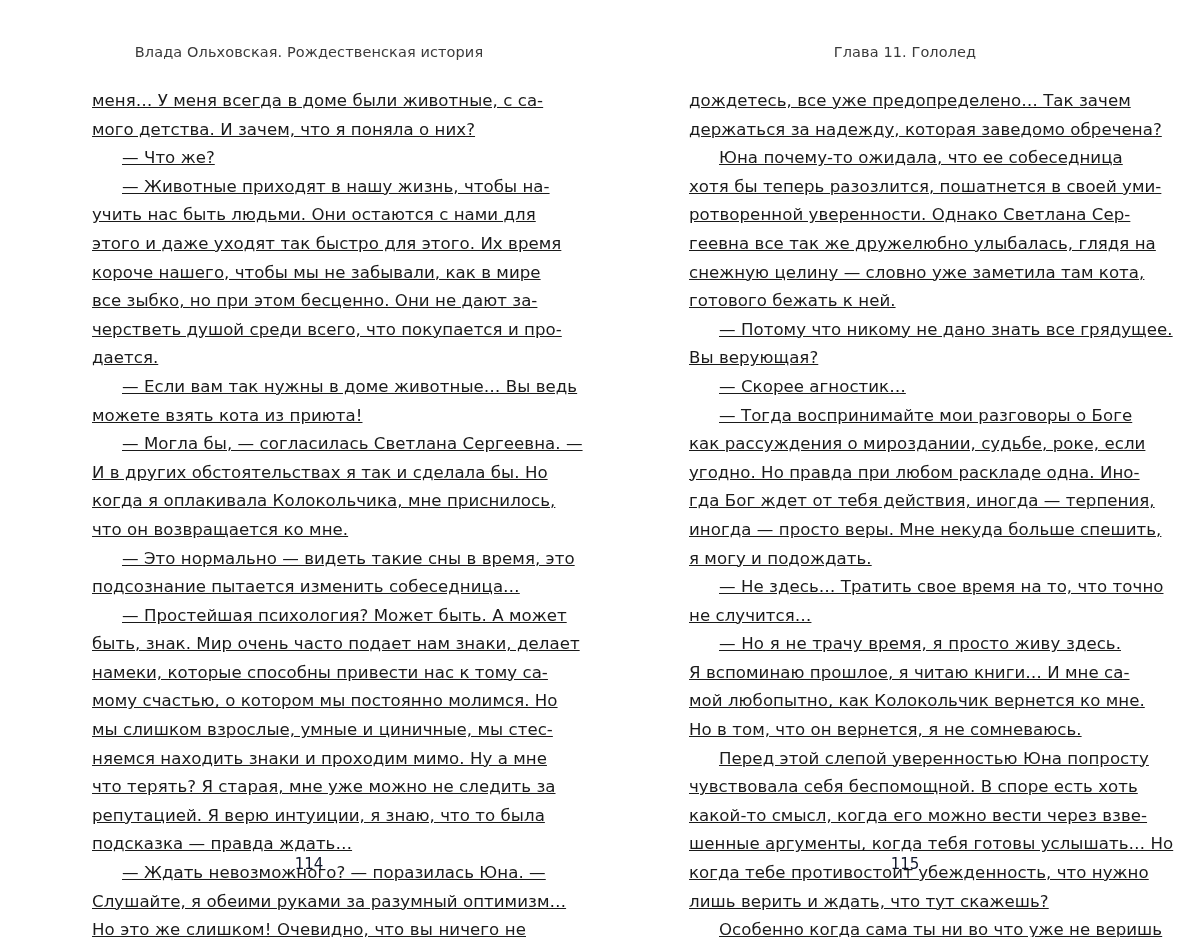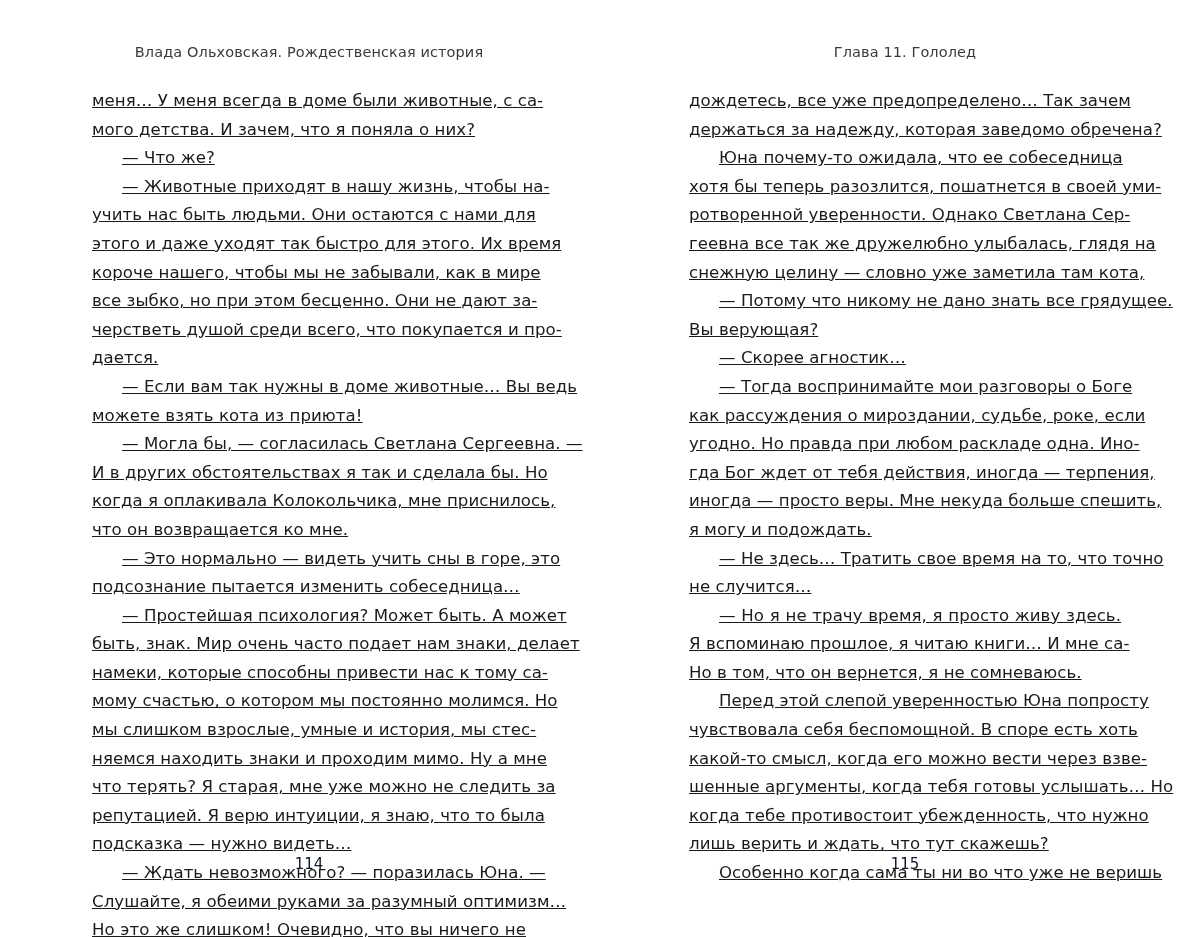--- a/index.html
+++ b/index.html
@@ -70,61 +70,63 @@
       <div class="line">короче нашего, чтобы мы не забывали, как в мире</div>
       <div class="line">все зыбко, но при этом бесценно. Они не дают за-</div>
       <div class="line">черстветь душой среди всего, что покупается и про-</div>
       <div class="line last">дается.</div>
       <div class="line indent">— Если вам так нужны в доме животные… Вы ведь</div>
       <div class="line last">можете взять кота из приюта!</div>
       <div class="line indent">— Могла бы, — согласилась Светлана Сергеевна. —</div>
       <div class="line">И в других обстоятельствах я так и сделала бы. Но</div>
       <div class="line">когда я оплакивала Колокольчика, мне приснилось,</div>
       <div class="line last">что он возвращается ко мне.</div>
-      <div class="line indent">— Это нормально — видеть учить сны в горе, это</div>
+      <div class="line indent">— Это нормально — видеть такие сны в время, это</div>
       <div class="line last">подсознание пытается изменить собеседница…</div>
       <div class="line indent">— Простейшая психология? Может быть. А может</div>
       <div class="line">быть, знак. Мир очень часто подает нам знаки, делает</div>
       <div class="line">намеки, которые способны привести нас к тому са-</div>
       <div class="line">мому счастью, о котором мы постоянно молимся. Но</div>
-      <div class="line">мы слишком взрослые, умные и история, мы стес-</div>
+      <div class="line">мы слишком взрослые, умные и циничные, мы стес-</div>
       <div class="line">няемся находить знаки и проходим мимо. Ну а мне</div>
       <div class="line">что терять? Я старая, мне уже можно не следить за</div>
       <div class="line">репутацией. Я верю интуиции, я знаю, что то была</div>
-      <div class="line last">подсказка — нужно видеть…</div>
+      <div class="line last">подсказка — правда ждать…</div>
       <div class="line indent">— Ждать невозможного? — поразилась Юна. —</div>
       <div class="line">Слушайте, я обеими руками за разумный оптимизм…</div>
       <div class="line">Но это же слишком! Очевидно, что вы ничего не</div>
     </div>
   <div class="folio">114</div>
 </div>
 
 <div class="page page-right">
   <div class="running-head">Глава 11. Гололед</div>
   <div class="text">
       <div class="line">дождетесь, все уже предопределено… Так зачем</div>
       <div class="line">держаться за надежду, которая заведомо обречена?</div>
       <div class="line indent">Юна почему-то ожидала, что ее собеседница</div>
       <div class="line">хотя бы теперь разозлится, пошатнется в своей уми-</div>
       <div class="line">ротворенной уверенности. Однако Светлана Сер-</div>
       <div class="line">геевна все так же дружелюбно улыбалась, глядя на</div>
       <div class="line">снежную целину — словно уже заметила там кота,</div>
+      <div class="line last">готового бежать к ней.</div>
       <div class="line indent">— Потому что никому не дано знать все грядущее.</div>
       <div class="line last">Вы верующая?</div>
       <div class="line indent last">— Скорее агностик…</div>
       <div class="line indent">— Тогда воспринимайте мои разговоры о Боге</div>
       <div class="line">как рассуждения о мироздании, судьбе, роке, если</div>
       <div class="line">угодно. Но правда при любом раскладе одна. Ино-</div>
       <div class="line">гда Бог ждет от тебя действия, иногда — терпения,</div>
       <div class="line">иногда — просто веры. Мне некуда больше спешить,</div>
       <div class="line last">я могу и подождать.</div>
       <div class="line indent">— Не здесь… Тратить свое время на то, что точно</div>
       <div class="line last">не случится…</div>
       <div class="line indent">— Но я не трачу время, я просто живу здесь.</div>
       <div class="line">Я вспоминаю прошлое, я читаю книги… И мне са-</div>
+      <div class="line">мой любопытно, как Колокольчик вернется ко мне.</div>
       <div class="line last">Но в том, что он вернется, я не сомневаюсь.</div>
       <div class="line indent">Перед этой слепой уверенностью Юна попросту</div>
       <div class="line">чувствовала себя беспомощной. В споре есть хоть</div>
       <div class="line">какой-то смысл, когда его можно вести через взве-</div>
       <div class="line">шенные аргументы, когда тебя готовы услышать… Но</div>
       <div class="line">когда тебе противостоит убежденность, что нужно</div>
       <div class="line last">лишь верить и ждать, что тут скажешь?</div>
       <div class="line indent">Особенно когда сама ты ни во что уже не веришь</div>
     </div>
   <div class="folio">115</div>

